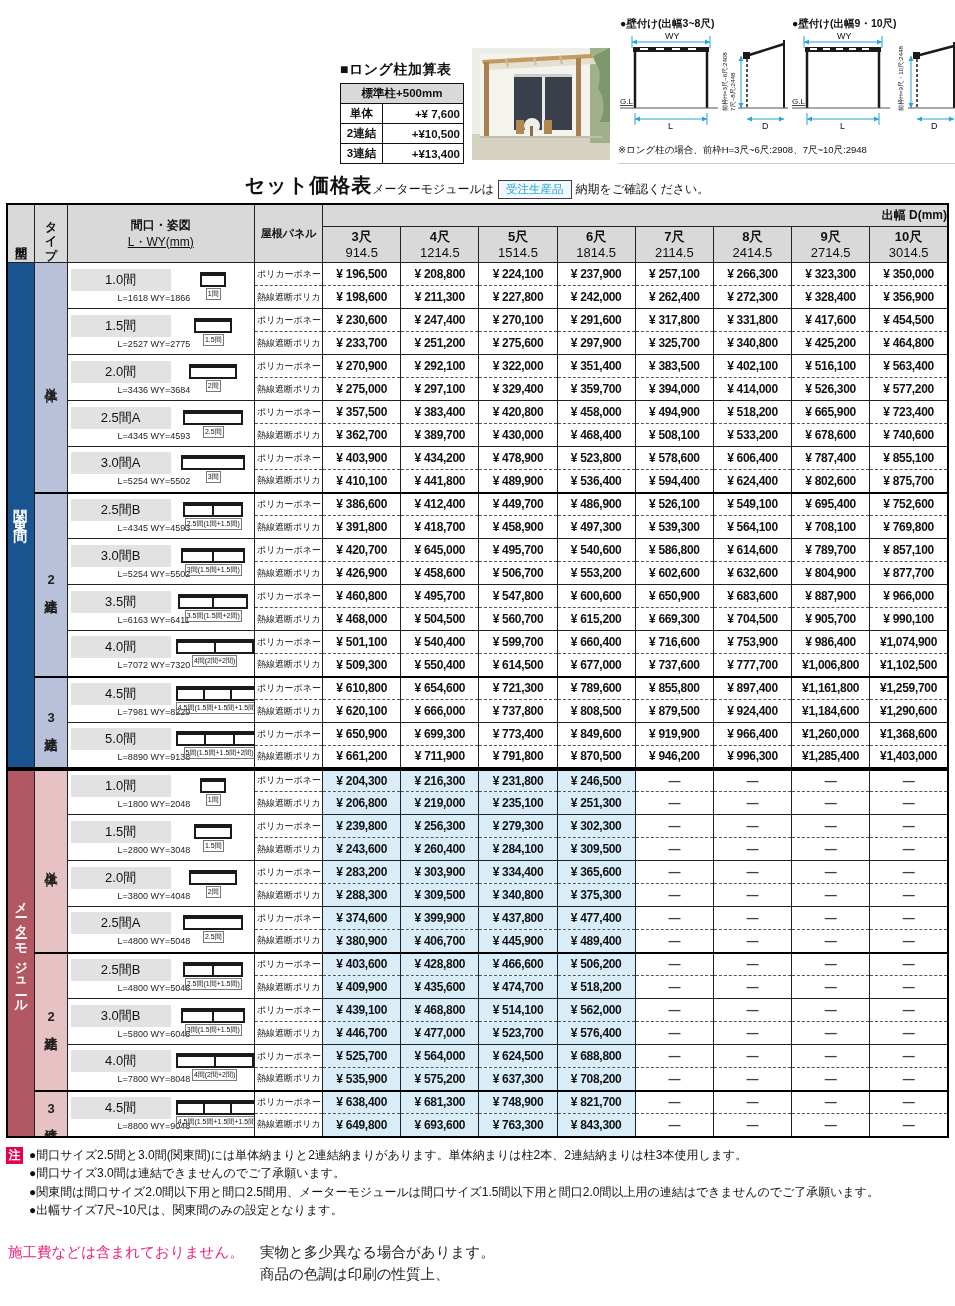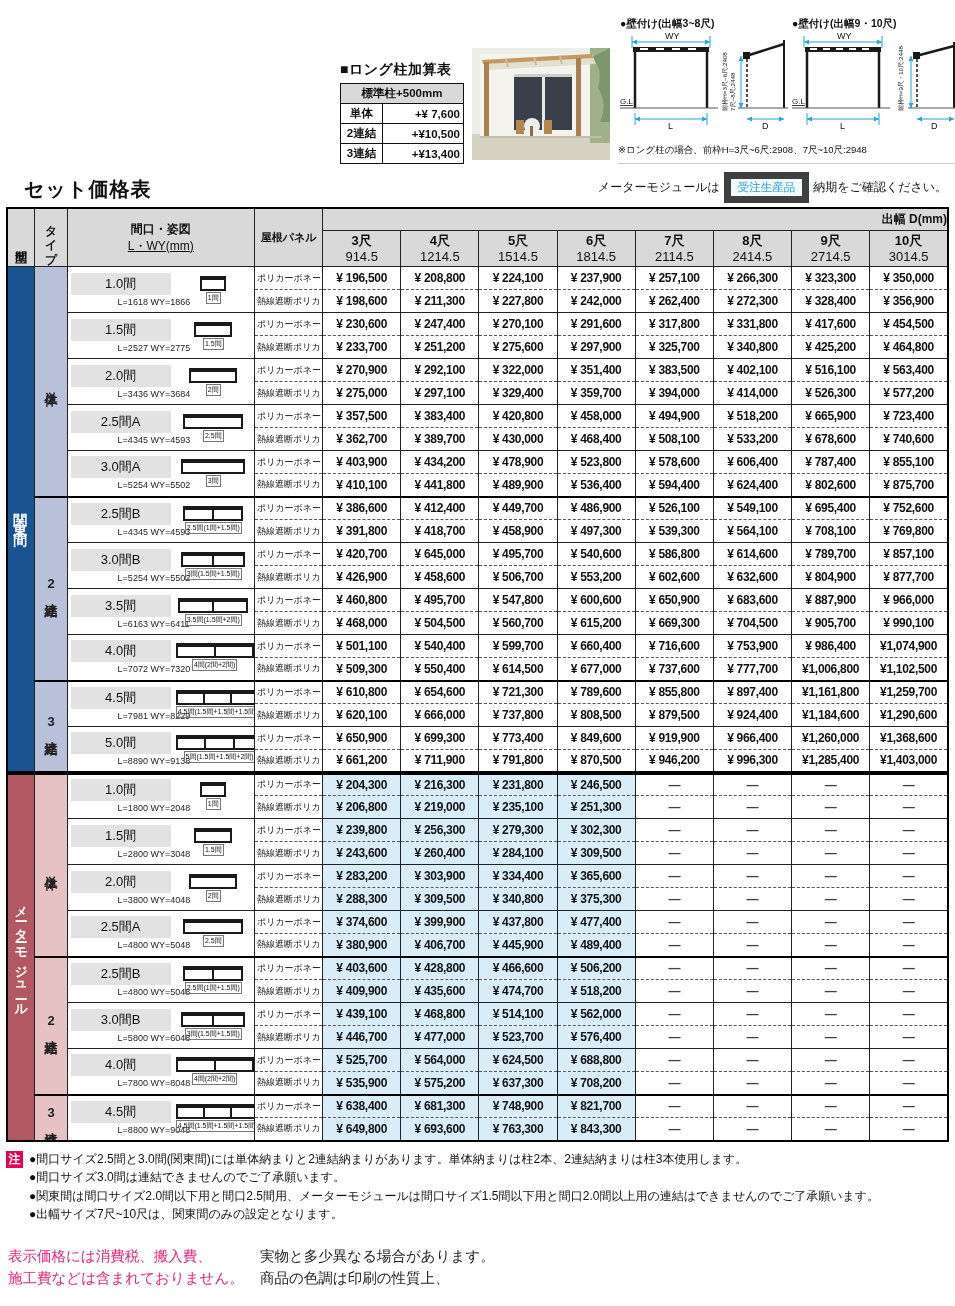--- a/index.html
+++ b/index.html
@@ -22,24 +22,24 @@
   .pillar-table .ph { background:#d9d9d9; text-align:center; font-weight:bold; }
   .pillar-table .pl { text-align:center; width:42px; font-weight:bold; }
   .pillar-table .pv { text-align:right; font-weight:bold; white-space:nowrap; }
 
   .photo-block { width:140px; flex:none; margin:8px 6px 0 8px; }
   .diagram-block { flex:1; margin-top:4px; }
   .diagram-row { display:flex; }
   .diagram-note { font-size:9.5px; margin-top:2px; color:#111; border-bottom:1px solid #ccc; padding-bottom:6px; }
 
   
-  .titlebar { display:flex; align-items:flex-end; justify-content:space-between; margin:8px 2px 4px 18px; }
+  .titlebar { display:flex; align-items:flex-end; justify-content:center; margin:8px 2px 4px 1px; }
   .set-title { font-size:20px; font-weight:bold; letter-spacing:1px; }
   .order-note { font-size:12px; display:flex; align-items:center; gap:4px; }
-  .order-badge { color:#2b9fd8; border:7px solid #404040; background:#f0f9fe; padding:1px 7px; font-size:11.5px; }
+  .order-badge { color:#2b9fd8; border:1px solid #404040; background:#f0f9fe; padding:1px 7px; font-size:11.5px; }
 
   
   table.price { border-collapse:collapse; table-layout:fixed; width:943px; border:2px solid #000; }
   table.price th, table.price td { border:1px solid #222; overflow:hidden; }
   table.price thead th { background:#d9d9d9; font-weight:bold; }
   th.depth-span { text-align:right; padding:2px 0 2px 10px; font-size:12px; height:20px; font-weight:normal; }
   th.shaku { font-size:13px; padding:1px 0 2px 0; }
   th.shaku .mm { display:block; font-size:13px; font-weight:normal; margin-top:-1px; }
   th.head-v { font-size:12px; }
   .vtext { writing-mode:vertical-rl; text-orientation:upright; margin:0 auto; }
@@ -984,21 +984,20 @@
     <div class="note-lines">
       <div>●間口サイズ2.5間と3.0間(関東間)には単体納まりと2連結納まりがあります。単体納まりは柱2本、2連結納まりは柱3本使用します。</div>
       <div>●間口サイズ3.0間は連結できませんのでご了承願います。</div>
       <div>●関東間は間口サイズ2.0間以下用と間口2.5間用、メーターモジュールは間口サイズ1.5間以下用と間口2.0間以上用の連結はできませんのでご了承願います。</div>
       <div>●出幅サイズ7尺~10尺は、関東間のみの設定となります。</div>
     </div>
   </div>
 
   <div class="footer">
     <div class="footer-left">
-      <div>表示価格には消費税、搬入費、</div>
       <div>施工費などは含まれておりません。</div>
     </div>
     <div class="footer-right">
       <div>実物と多少異なる場合があります。</div>
       <div>商品の色調は印刷の性質上、</div>
     </div>
   </div>
 
 </div>
 

